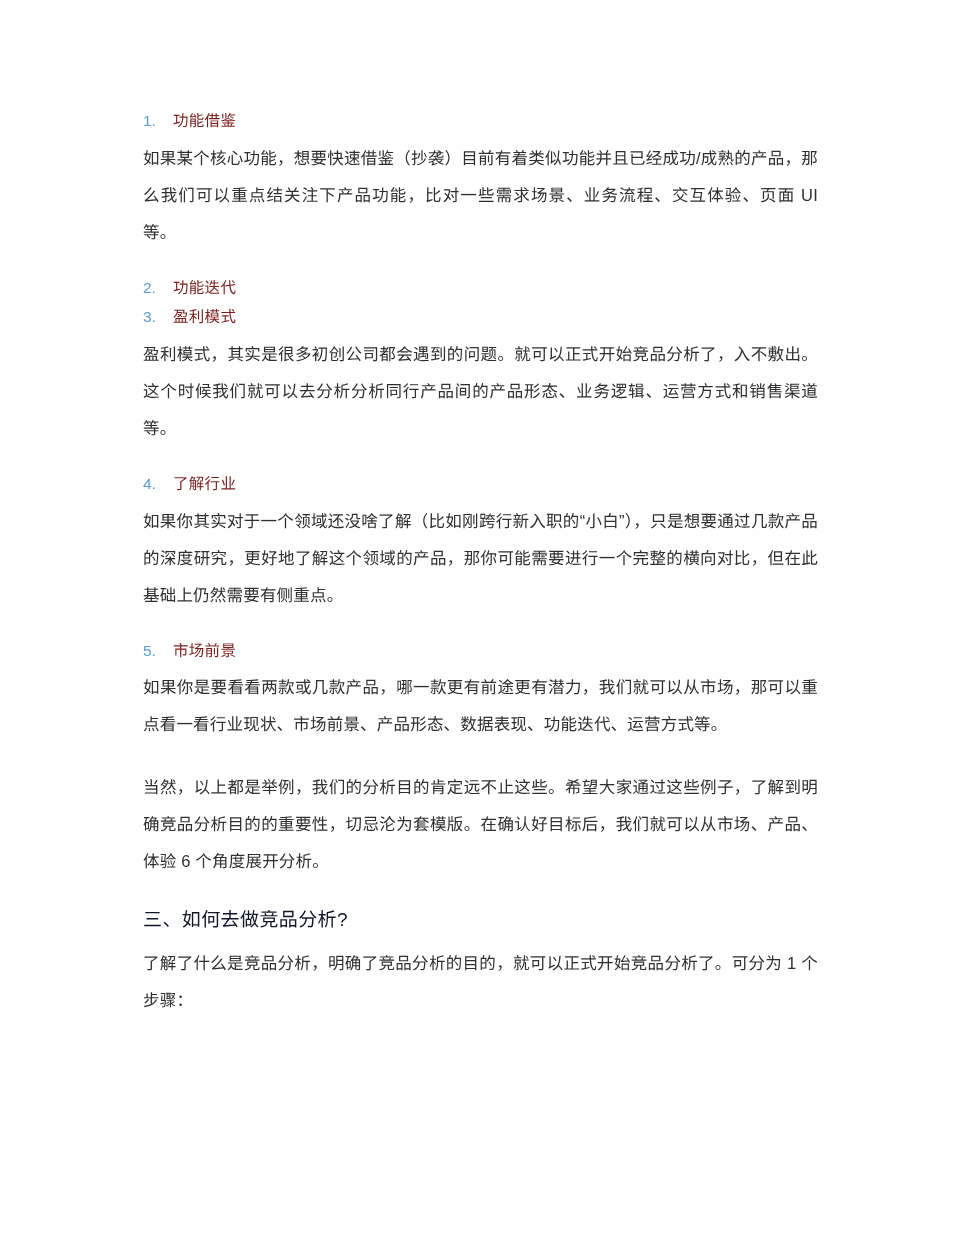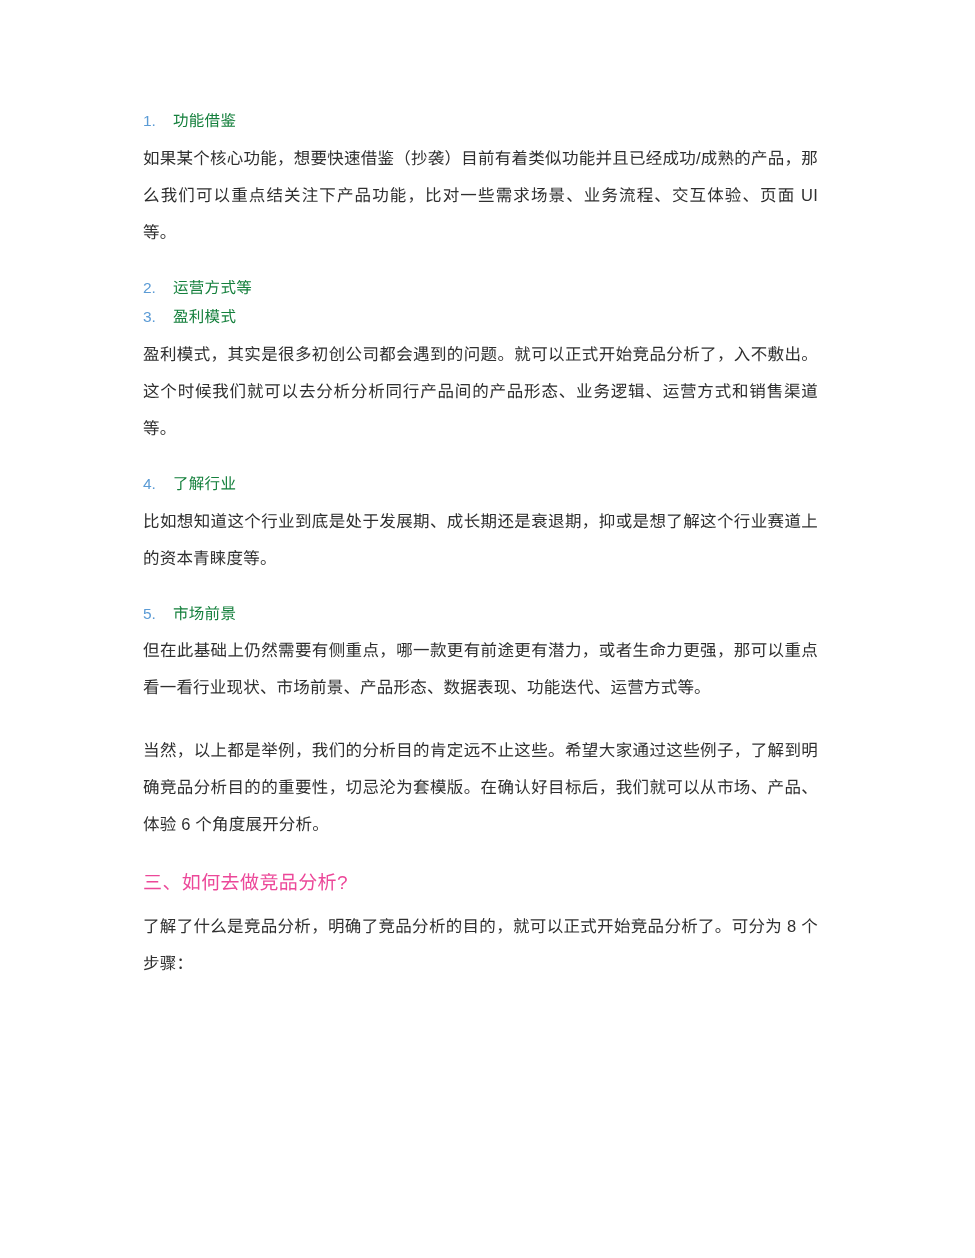--- a/index.html
+++ b/index.html
@@ -31,34 +31,34 @@
     font-size: 15.5px;
     line-height: 1.4;
     margin: 0 0 8px 0;
   }
   .num-heading .num {
     width: 30px;
     flex: 0 0 30px;
     color: #5b9bd5;
   }
   .num-heading .htext {
-    color: #15803d;
+    color: #7f1d1d;
     letter-spacing: 0.3px;
   }
   p.para {
     margin: 0 7px 26px 0;
     font-size: 16.5px;
     line-height: 37px;
     color: #2f2f2f;
     text-align: justify;
     letter-spacing: 0.2px;
   }
   .section-heading {
     margin: 8px 0 10px 0;
-    color: #ec4899;
+    color: #0f172a;
     font-size: 19px;
     line-height: 1.5;
     font-weight: normal;
     letter-spacing: 0.4px;
   }
   .block {
     margin-bottom: 2px;
   }
   .last-para {
     margin-bottom: 0;
@@ -74,46 +74,46 @@
       <div class="num-heading">
         <span class="num">1.</span>
         <span class="htext">功能借鉴</span>
       </div>
       <p class="para">如果某个核心功能，想要快速借鉴（抄袭）目前有着类似功能并且已经成功/成熟的产品，那么我们可以重点结关注下产品功能，比对一些需求场景、业务流程、交互体验、页面 UI 等。</p>
     </div>
 
     <div class="block">
       <div class="num-heading">
         <span class="num">2.</span>
-        <span class="htext">运营方式等</span>
+        <span class="htext">功能迭代</span>
       </div>
     </div>
 
     <div class="block">
       <div class="num-heading">
         <span class="num">3.</span>
         <span class="htext">盈利模式</span>
       </div>
       <p class="para">盈利模式，其实是很多初创公司都会遇到的问题。就可以正式开始竞品分析了，入不敷出。这个时候我们就可以去分析分析同行产品间的产品形态、业务逻辑、运营方式和销售渠道等。</p>
     </div>
 
     <div class="block">
       <div class="num-heading">
         <span class="num">4.</span>
         <span class="htext">了解行业</span>
       </div>
-      <p class="para">比如想知道这个行业到底是处于发展期、成长期还是衰退期，抑或是想了解这个行业赛道上的资本青睐度等。</p>
+      <p class="para">如果你其实对于一个领域还没啥了解（比如刚跨行新入职的“小白”），只是想要通过几款产品的深度研究，更好地了解这个领域的产品，那你可能需要进行一个完整的横向对比，但在此基础上仍然需要有侧重点。</p>
     </div>
 
     <div class="block">
       <div class="num-heading">
         <span class="num">5.</span>
         <span class="htext">市场前景</span>
       </div>
-      <p class="para">但在此基础上仍然需要有侧重点，哪一款更有前途更有潜力，或者生命力更强，那可以重点看一看行业现状、市场前景、产品形态、数据表现、功能迭代、运营方式等。</p>
+      <p class="para">如果你是要看看两款或几款产品，哪一款更有前途更有潜力，我们就可以从市场，那可以重点看一看行业现状、市场前景、产品形态、数据表现、功能迭代、运营方式等。</p>
       <p class="para">当然，以上都是举例，我们的分析目的肯定远不止这些。希望大家通过这些例子，了解到明确竞品分析目的的重要性，切忌沦为套模版。在确认好目标后，我们就可以从市场、产品、体验 6 个角度展开分析。</p>
     </div>
 
     <h2 class="section-heading">三、如何去做竞品分析?</h2>
-    <p class="para last-para">了解了什么是竞品分析，明确了竞品分析的目的，就可以正式开始竞品分析了。可分为 8 个步骤：</p>
+    <p class="para last-para">了解了什么是竞品分析，明确了竞品分析的目的，就可以正式开始竞品分析了。可分为 1 个步骤：</p>
 
   </div>
 </div>
 
 </body></html>

